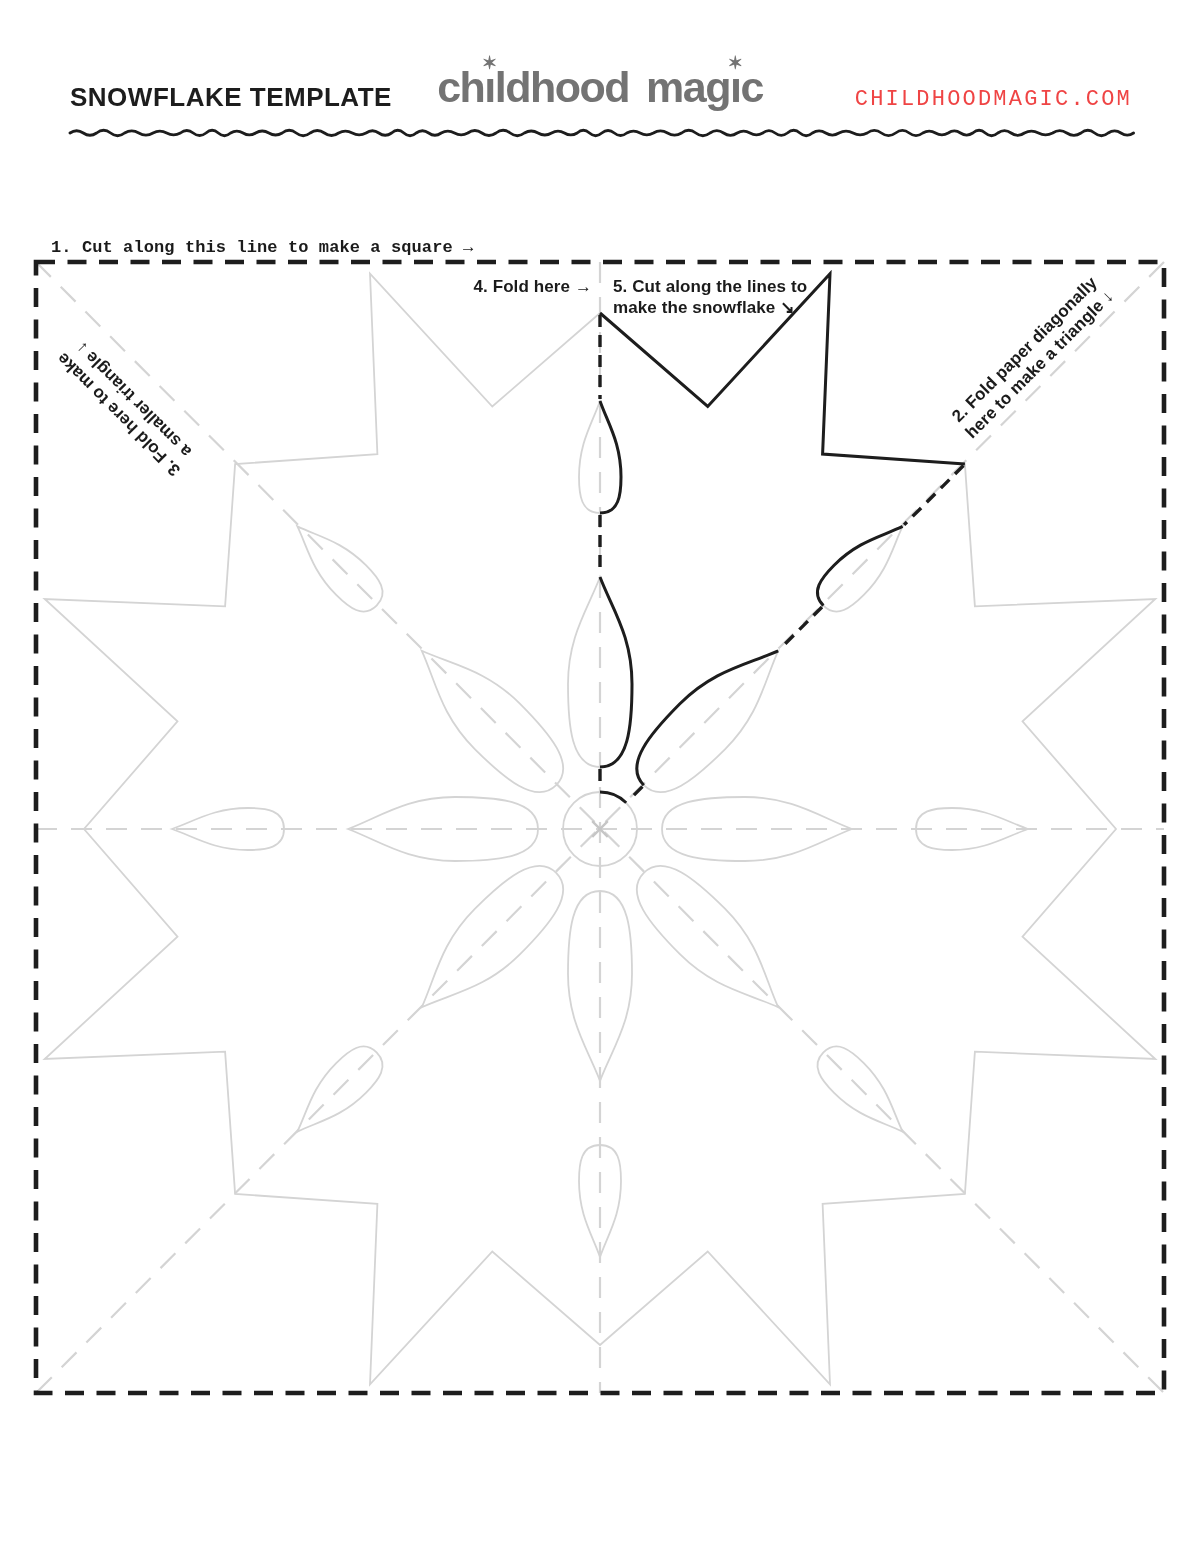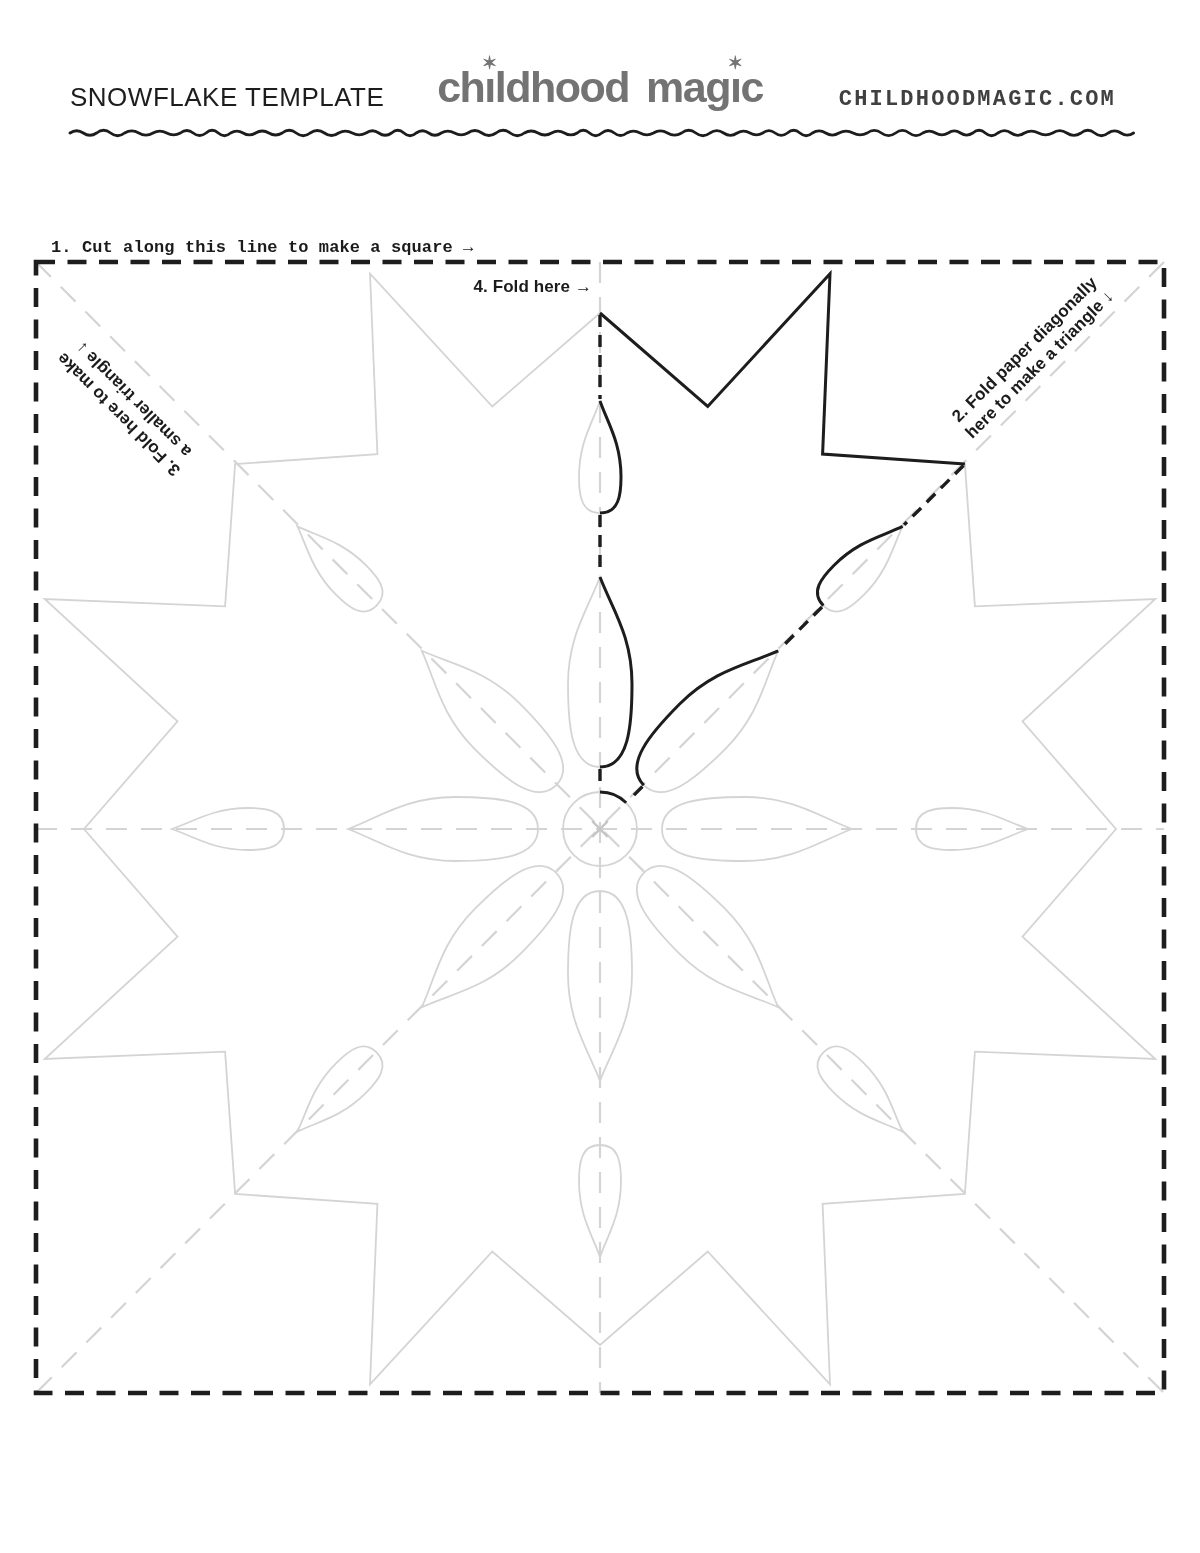--- a/index.html
+++ b/index.html
@@ -1,30 +1,30 @@
 <!DOCTYPE html>
 <html><head>
 <meta charset="utf-8">
 <style>
   html,body{margin:0;padding:0;background:#ffffff;}
   .page{position:relative;width:1200px;height:1553px;background:#ffffff;overflow:hidden;
         font-family:"Liberation Sans",sans-serif;}
   svg.art{position:absolute;left:0;top:0;}
 
   
-  .hdr-left{position:absolute;left:70px;top:82px;font-weight:normal;font-size:26px;
+  .hdr-left{position:absolute;left:70px;top:82px;font-weight:bold;font-size:26px;
             letter-spacing:0.5px;color:#1d1d1d;white-space:nowrap;}
   .logo{position:absolute;left:600px;top:63px;transform:translateX(-50%);
         font-weight:bold;font-size:43px;letter-spacing:-1.5px;color:#737373;white-space:nowrap;}
   .logo .iwrap{position:relative;display:inline-block;}
   .logo .spark{position:absolute;left:50%;top:-9px;transform:translateX(-50%);
                font-size:18px;letter-spacing:0;line-height:1;}
   .logo .gap{margin-right:17px;}
-  .hdr-right{position:absolute;right:84px;top:87px;font-family:"Liberation Mono",monospace;
-             font-weight:bold;font-size:22px;letter-spacing:2.2px;color:#404040;white-space:nowrap;}
+  .hdr-right{position:absolute;right:68px;top:87px;font-family:"Liberation Mono",monospace;
+             font-weight:normal;font-size:22px;letter-spacing:2.2px;color:#ef4444;white-space:nowrap;}
 
   
   .lbl{position:absolute;font-weight:600;font-size:17px;line-height:21px;color:#1b1b1b;
        letter-spacing:0.1px;white-space:nowrap;}
   .step1{left:51px;top:237px;font-family:Liberation Mono, monospace;}
   .step4{right:608px;top:276px;text-align:right;}
   .step5{left:613px;top:276px;}
   .rot{text-align:center;}
   .step2{left:1032px;top:357px;transform:translate(-50%,-50%) rotate(-45deg);}
   .step3{left:126px;top:407px;transform:translate(-50%,-50%) rotate(225deg);}
@@ -90,20 +90,24 @@
         <path d="M 823.4 605.6 C 810.1 592.2 821.3 578.0 834.1 565.2 C 858.2 541.1 880.9 536.8 902.6 526.4" fill="none" stroke="#1d1d1d" stroke-width="3" stroke-linejoin="miter"></path>
         <path d="M 643.8 785.2 C 623.5 764.8 650.6 733.2 679.9 703.8 C 714.0 669.8 746.9 664.9 778.2 650.8" fill="none" stroke="#1d1d1d" stroke-width="3" stroke-linejoin="miter"></path>
         <path d="M 600.0 792.0 A 37 37 0 0 1 626.2 802.8" fill="none" stroke="#1d1d1d" stroke-width="2.8"></path>
       </g>
   </svg>
 
   <div class="lbl step1">1. Cut along this line to make a square →</div>
 
   <div class="lbl step4">4. Fold here →</div>
 
+  <div class="lbl step5">
+    <div>5. Cut along the lines to</div>
+    <div>make the snowflake ↘</div>
+  </div>
 
   <div class="lbl rot step2">
     <div>2. Fold paper diagonally</div>
     <div>here to make a triangle ↓</div>
   </div>
 
   <div class="lbl rot step3">
     <div>3. Fold here to make</div>
     <div>a smaller triangle ↓</div>
   </div>

